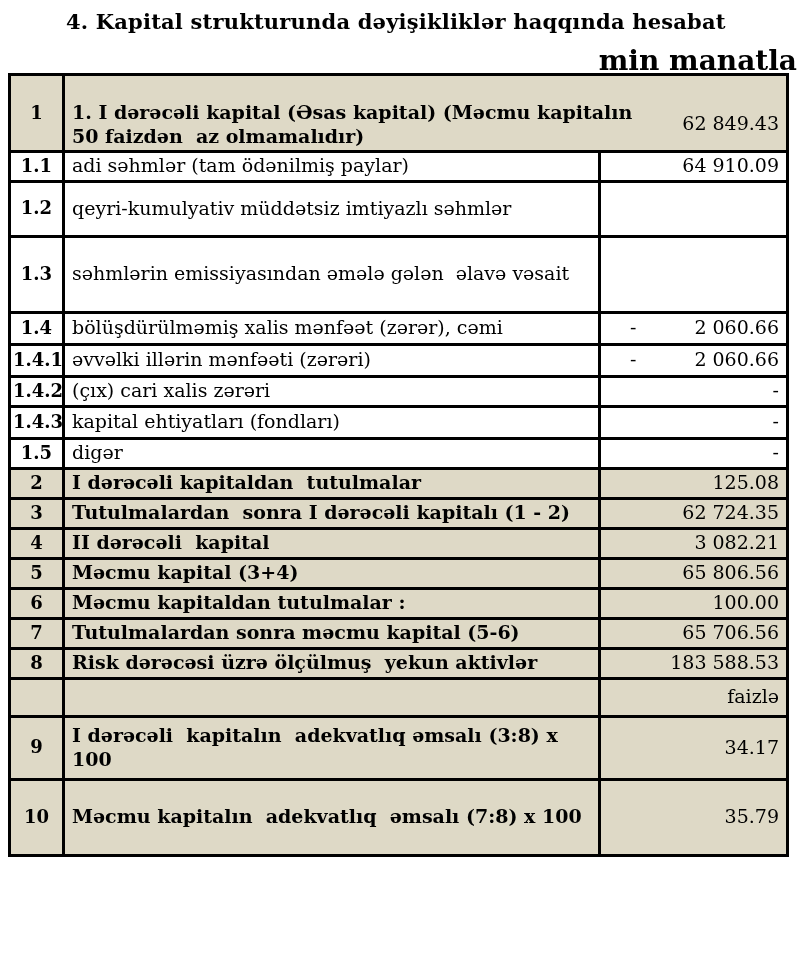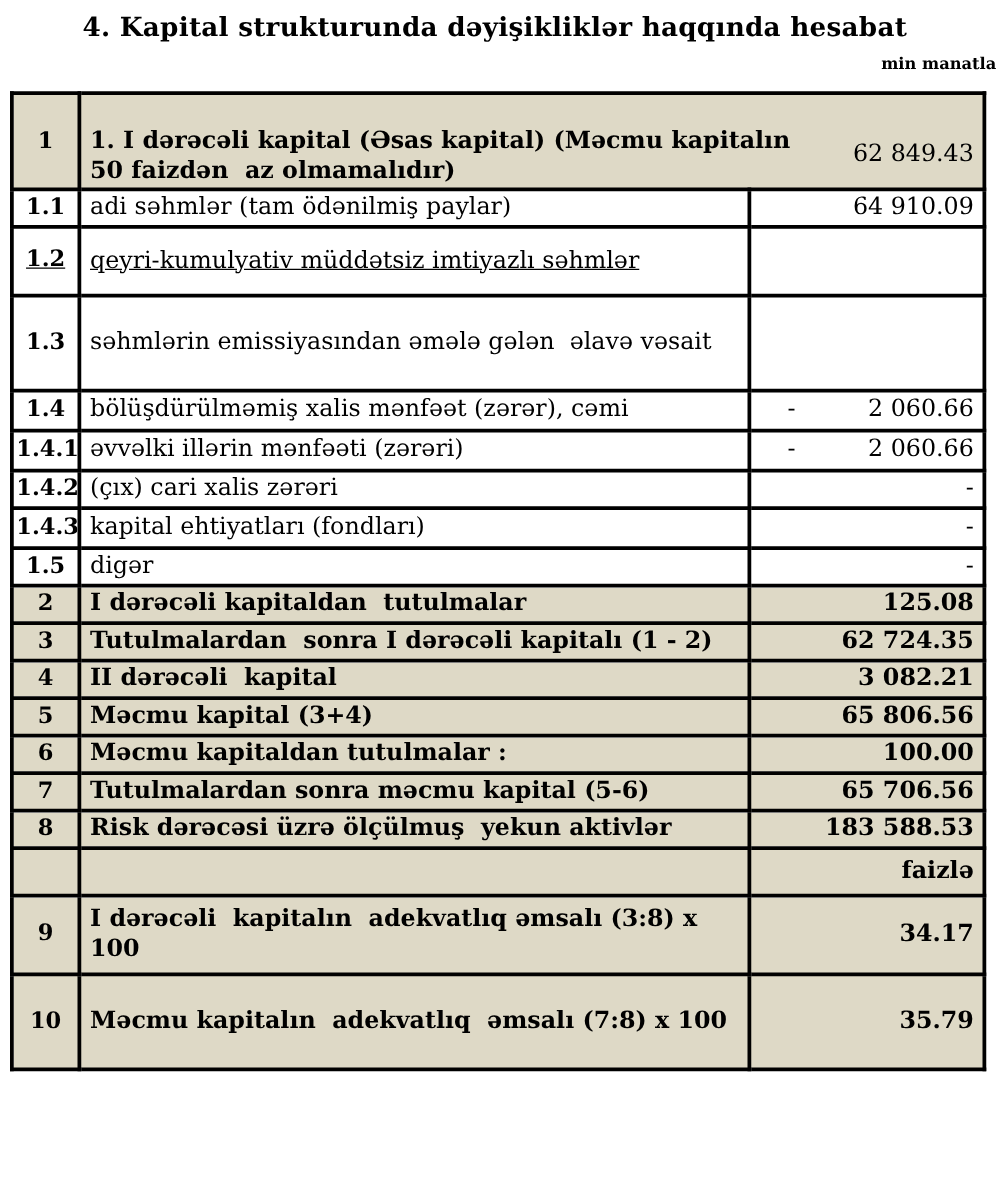--- a/index.html
+++ b/index.html
@@ -12,21 +12,21 @@
     overflow:hidden;
     padding-left:12px;
   }
   .title{
     position:absolute;top:9px;left:66px;
     font-size:21px;font-weight:bold;letter-spacing:.2px;
     white-space:nowrap;
   }
   .unit{
     position:absolute;top:44px;right:15px;
-    font-size:13px;font-weight:bold;
+    font-size:28px;font-weight:bold;
   }
   table.capital{
     position:absolute;top:73px;left:8px;
     width:778px;
     border-collapse:collapse;
     table-layout:fixed;
     border:3px solid var(--border,#000);
   }
   td{
     border:3px solid var(--border,#000);
@@ -44,21 +44,21 @@
   }
   td.label{
     text-align:left;
     white-space:pre-wrap;
   }
   td.value{
     text-align:right;
   }
   tr.shaded td{background:var(--shade,#ded9c6);}
   tr.boldrow td.label{font-weight:bold;}
-  td.value.vbold{font-weight:bold;}
+  td.value.vbold{font-weight:normal;}
   
   td.merged{padding:1px 7px;}
   .merged-inner{
     display:flex;align-items:center;justify-content:space-between;
   }
   .merged-inner .lbl{
     flex:1 1 auto;white-space:pre-wrap;font-weight:bold;margin-top:24px;
   }
   .merged-inner .val{
     flex:0 0 auto;text-align:right;padding-left:8px;margin-top:22px;
@@ -91,21 +91,21 @@
 50 faizdən  az olmamalıdır)</div>
               <div class="val">62 849.43</div>
             </div>
           </td>
         </tr>
         <tr style="height: 30px;">
           <td class="num">1.1</td>
           <td class="label">adi səhmlər (tam ödənilmiş paylar)</td>
           <td class="value">64 910.09</td>
         </tr>
-        <tr style="height: 55px; text-decoration: underline;">
+        <tr style="height: 55px;">
           <td class="num">1.2</td>
           <td class="label">qeyri-kumulyativ müddətsiz imtiyazlı səhmlər</td>
           <td class="value"></td>
         </tr>
         <tr style="height: 76px;">
           <td class="num">1.3</td>
           <td class="label">səhmlərin emissiyasından əmələ gələn  əlavə vəsait</td>
           <td class="value"></td>
         </tr>
         <tr style="height: 32px;">

